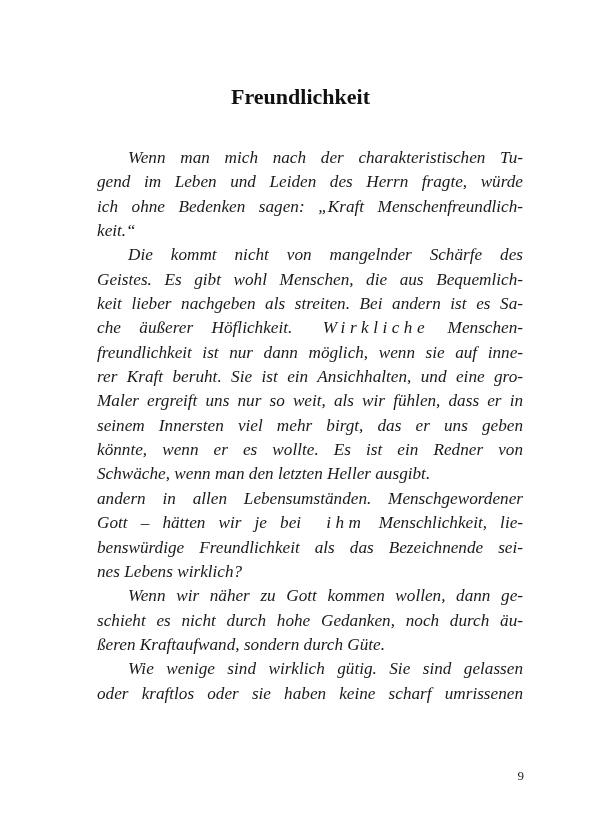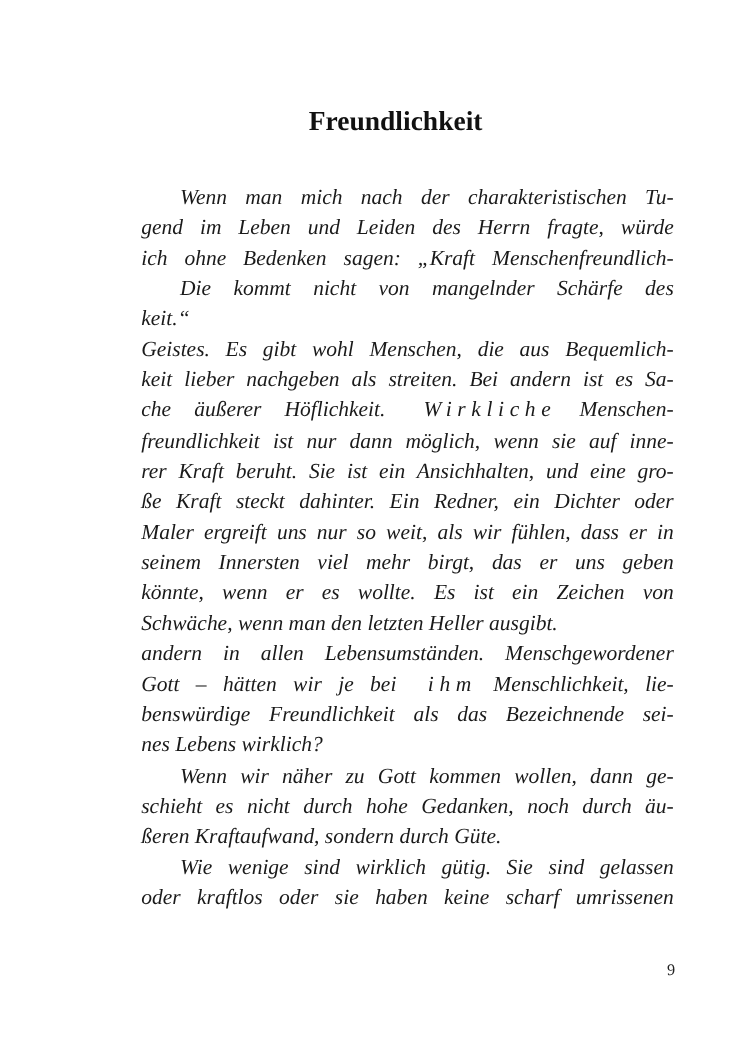--- a/index.html
+++ b/index.html
@@ -1,18 +1,18 @@
 <!DOCTYPE html>
 <html><head>
   <meta charset="utf-8">
   <style>
     html, body { margin: 0; padding: 0; background: #ffffff; }
     body { width: 601px; height: 838px; position: relative; overflow: hidden; }
     .page {
-      position: absolute; left: 16px; top: 0; width: 580px; height: 838px;
+      position: absolute; left: 0; top: 0; width: 580px; height: 838px;
       background: #ffffff; color: #1a1a1a;
       font-family: "Liberation Serif", "DejaVu Serif", serif;
     }
     .title {
       position: absolute; left: 0; top: 82px; width: 601px;
       text-align: center; font-weight: bold; font-size: 22px; line-height: 30px;
       color: #111111;
     }
     .body-text {
       position: absolute; left: 97px; top: 146px; width: 426px; font-style: italic;
@@ -33,31 +33,30 @@
 </head>
 <body>
 
 <div class="page">
   <div class="title">Freundlichkeit</div>
 
   <div class="body-text">
     <span class="line indent">Wenn man mich nach der charakteristischen Tu-</span>
     <span class="line">gend im Leben und Leiden des Herrn fragte, würde</span>
     <span class="line">ich ohne Bedenken sagen: „Kraft Menschenfreundlich-</span>
+    <span class="line last">keit.“</span>
     <span class="line indent">Die kommt nicht von mangelnder Schärfe des</span>
-    <span class="line last">keit.“</span>
     <span class="line">Geistes. Es gibt wohl Menschen, die aus Bequemlich-</span>
     <span class="line">keit lieber nachgeben als streiten. Bei andern ist es Sa-</span>
     <span class="line"><span>che äußerer Höflichkeit.</span> <span class="spaced">Wirkliche</span> <span>Menschen-</span></span>
     <span class="line">freundlichkeit ist nur dann möglich, wenn sie auf inne-</span>
     <span class="line">rer Kraft beruht. Sie ist ein Ansichhalten, und eine gro-</span>
-    <span class="line">ße Kraft steckt dahinter. Ein Redner, ein Dichter oder</span>
     <span class="line">Maler ergreift uns nur so weit, als wir fühlen, dass er in</span>
     <span class="line">seinem Innersten viel mehr birgt, das er uns geben</span>
-    <span class="line">könnte, wenn er es wollte. Es ist ein Zeichen von</span>
+    <span class="line">könnte, wenn er es wollte. Es ist ein Redner von</span>
     <span class="line last">Schwäche, wenn man den letzten Heller ausgibt.</span>
     <span class="line">andern in allen Lebensumständen. Menschgewordener</span>
     <span class="line"><span>Gott – hätten wir je bei</span> <span class="spaced">ihm</span> <span>Menschlichkeit, lie-</span></span>
     <span class="line">benswürdige Freundlichkeit als das Bezeichnende sei-</span>
     <span class="line last">nes Lebens wirklich?</span>
     <span class="line indent">Wenn wir näher zu Gott kommen wollen, dann ge-</span>
     <span class="line">schieht es nicht durch hohe Gedanken, noch durch äu-</span>
     <span class="line last">ßeren Kraftaufwand, sondern durch Güte.</span>
     <span class="line indent">Wie wenige sind wirklich gütig. Sie sind gelassen</span>
     <span class="line">oder kraftlos oder sie haben keine scharf umrissenen</span>

